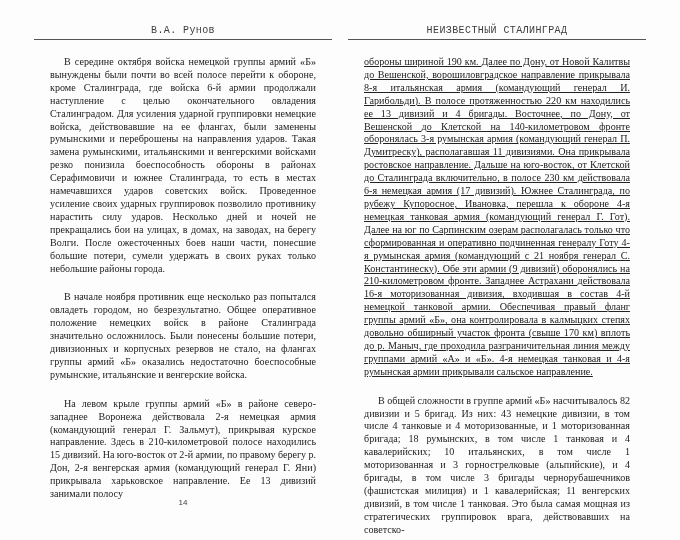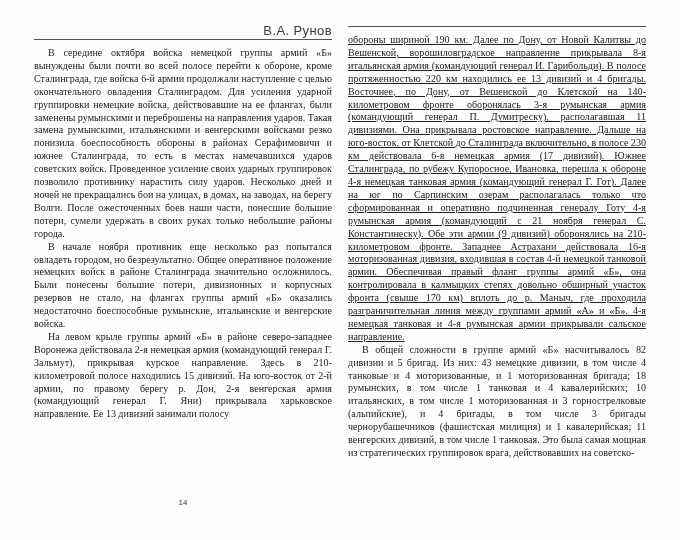--- a/index.html
+++ b/index.html
@@ -17,45 +17,45 @@
   .page {
     position: absolute;
     top: 26px;
     width: 298px;
     height: 494px;
   }
   .page-left  { left: 34px; }
   .page-right { left: 348px; }
 
   .running-head {
-    font-family: Liberation Sans, sans-serif;
-    font-size: 13px;
+    font-family: Liberation Mono, monospace;
+    font-size: 10px;
     line-height: 9px;
     letter-spacing: 0.4px;
     color: #3c3c3c;
-    text-align: right;
+    text-align: center;
     padding-bottom: 4px;
   }
   .head-rule {
     border: none;
     border-top: 1.6px solid #555;
     margin: 0 0 7px 0;
   }
   .page-body {
     font-family: "Liberation Serif", "DejaVu Serif", serif;
     font-size: 10.1px;
     line-height: 12.9px;
     color: #222;
     text-align: justify;
     hyphens: auto;
     -webkit-hyphens: auto;
     word-spacing: -0.2px;
   }
   .page-body p {
-    margin: 0;
+    margin: 16px;
     text-indent: 14px;
   }
   .page-body p.continuation {
     text-indent: 0;
     text-decoration: underline;
   }
   .folio {
     position: absolute;
     top: 472px;
     left: 0;
@@ -76,20 +76,21 @@
     <hr class="head-rule">
     <div class="page-body">
       <p>В середине октября войска немецкой группы армий «Б» вынуждены были почти во всей полосе перейти к обороне, кроме Сталинграда, где войска 6-й армии продолжали наступление с целью окончательного овладения Сталинградом. Для усиления ударной группировки немецкие войска, действовавшие на ее флангах, были заменены румынскими и переброшены на направления ударов. Такая замена румынскими, итальянскими и венгерскими войсками резко понизила боеспособность обороны в районах Серафимовичи и южнее Сталинграда, то есть в местах намечавшихся ударов советских войск. Проведенное усиление своих ударных группировок позволило противнику нарастить силу ударов. Несколько дней и ночей не прекращались бои на улицах, в домах, на заводах, на берегу Волги. После ожесточенных боев наши части, понесшие большие потери, сумели удержать в своих руках только небольшие районы города.</p>
       <p>В начале ноября противник еще несколько раз попытался овладеть городом, но безрезультатно. Общее оперативное положение немецких войск в районе Сталинграда значительно осложнилось. Были понесены большие потери, дивизионных и корпусных резервов не стало, на флангах группы армий «Б» оказались недостаточно боеспособные румынские, итальянские и венгерские войска.</p>
       <p>На левом крыле группы армий «Б» в районе северо-западнее Воронежа действовала 2-я немецкая армия (командующий генерал Г. Зальмут), прикрывая курское направление. Здесь в 210-километровой полосе находились 15 дивизий. На юго-восток от 2-й армии, по правому берегу р. Дон, 2-я венгерская армия (командующий генерал Г. Яни) прикрывала харьковское направление. Ее 13 дивизий занимали полосу</p>
     </div>
     <div class="folio">14</div>
   </div>
 
   <div class="page page-right">
+    <div class="running-head">НЕИЗВЕСТНЫЙ СТАЛИНГРАД</div>
     <hr class="head-rule">
     <div class="page-body">
       <p class="continuation">обороны шириной 190 км. Далее по Дону, от Новой Калитвы до Вешенской, ворошиловградское направление прикрывала 8-я итальянская армия (командующий генерал И. Гарибольди). В полосе протяженностью 220 км находились ее 13 дивизий и 4 бригады. Восточнее, по Дону, от Вешенской до Клетской на 140-километровом фронте оборонялась 3-я румынская армия (командующий генерал П. Думитреску), располагавшая 11 дивизиями. Она прикрывала ростовское направление. Дальше на юго-восток, от Клетской до Сталинграда включительно, в полосе 230 км действовала 6-я немецкая армия (17 дивизий). Южнее Сталинграда, по рубежу Купоросное, Ивановка, перешла к обороне 4-я немецкая танковая армия (командующий генерал Г. Гот). Далее на юг по Сарпинским озерам располагалась только что сформированная и оперативно подчиненная генералу Готу 4-я румынская армия (командующий с 21 ноября генерал С. Константинеску). Обе эти армии (9 дивизий) оборонялись на 210-километровом фронте. Западнее Астрахани действовала 16-я моторизованная дивизия, входившая в состав 4-й немецкой танковой армии. Обеспечивая правый фланг группы армий «Б», она контролировала в калмыцких степях довольно обширный участок фронта (свыше 170 км) вплоть до р. Маныч, где проходила разграничительная линия между группами армий «А» и «Б». 4-я немецкая танковая и 4-я румынская армии прикрывали сальское направление.</p>
       <p>В общей сложности в группе армий «Б» насчитывалось 82 дивизии и 5 бригад. Из них: 43 немецкие дивизии, в том числе 4 танковые и 4 моторизованные, и 1 моторизованная бригада; 18 румынских, в том числе 1 танковая и 4 кавалерийских; 10 итальянских, в том числе 1 моторизованная и 3 горнострелковые (альпийские), и 4 бригады, в том числе 3 бригады чернорубашечников (фашистская милиция) и 1 кавалерийская; 11 венгерских дивизий, в том числе 1 танковая. Это была самая мощная из стратегических группировок врага, действовавших на советско-</p>
     </div>
   </div>
 
 </div>
 
 </body></html>

